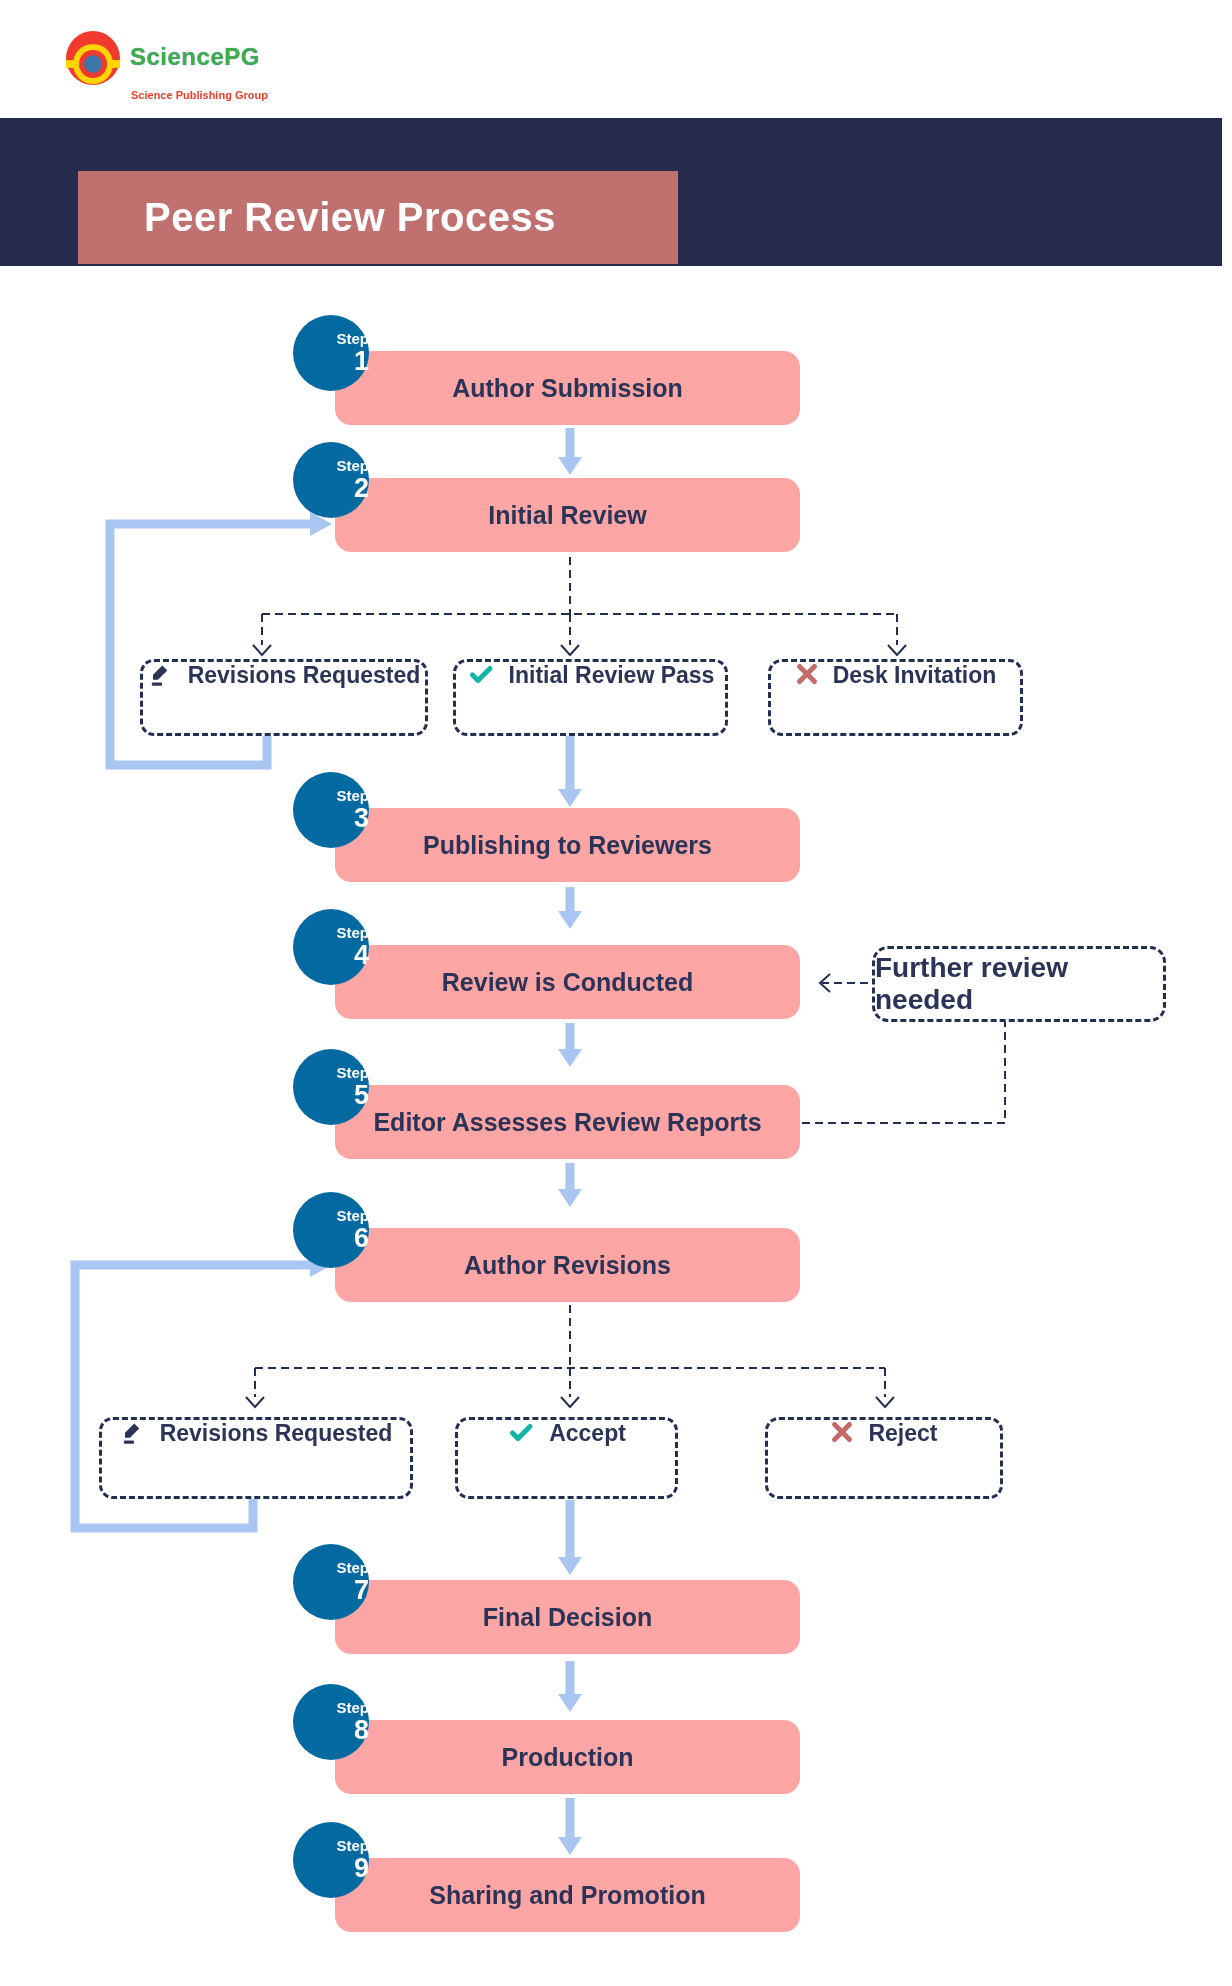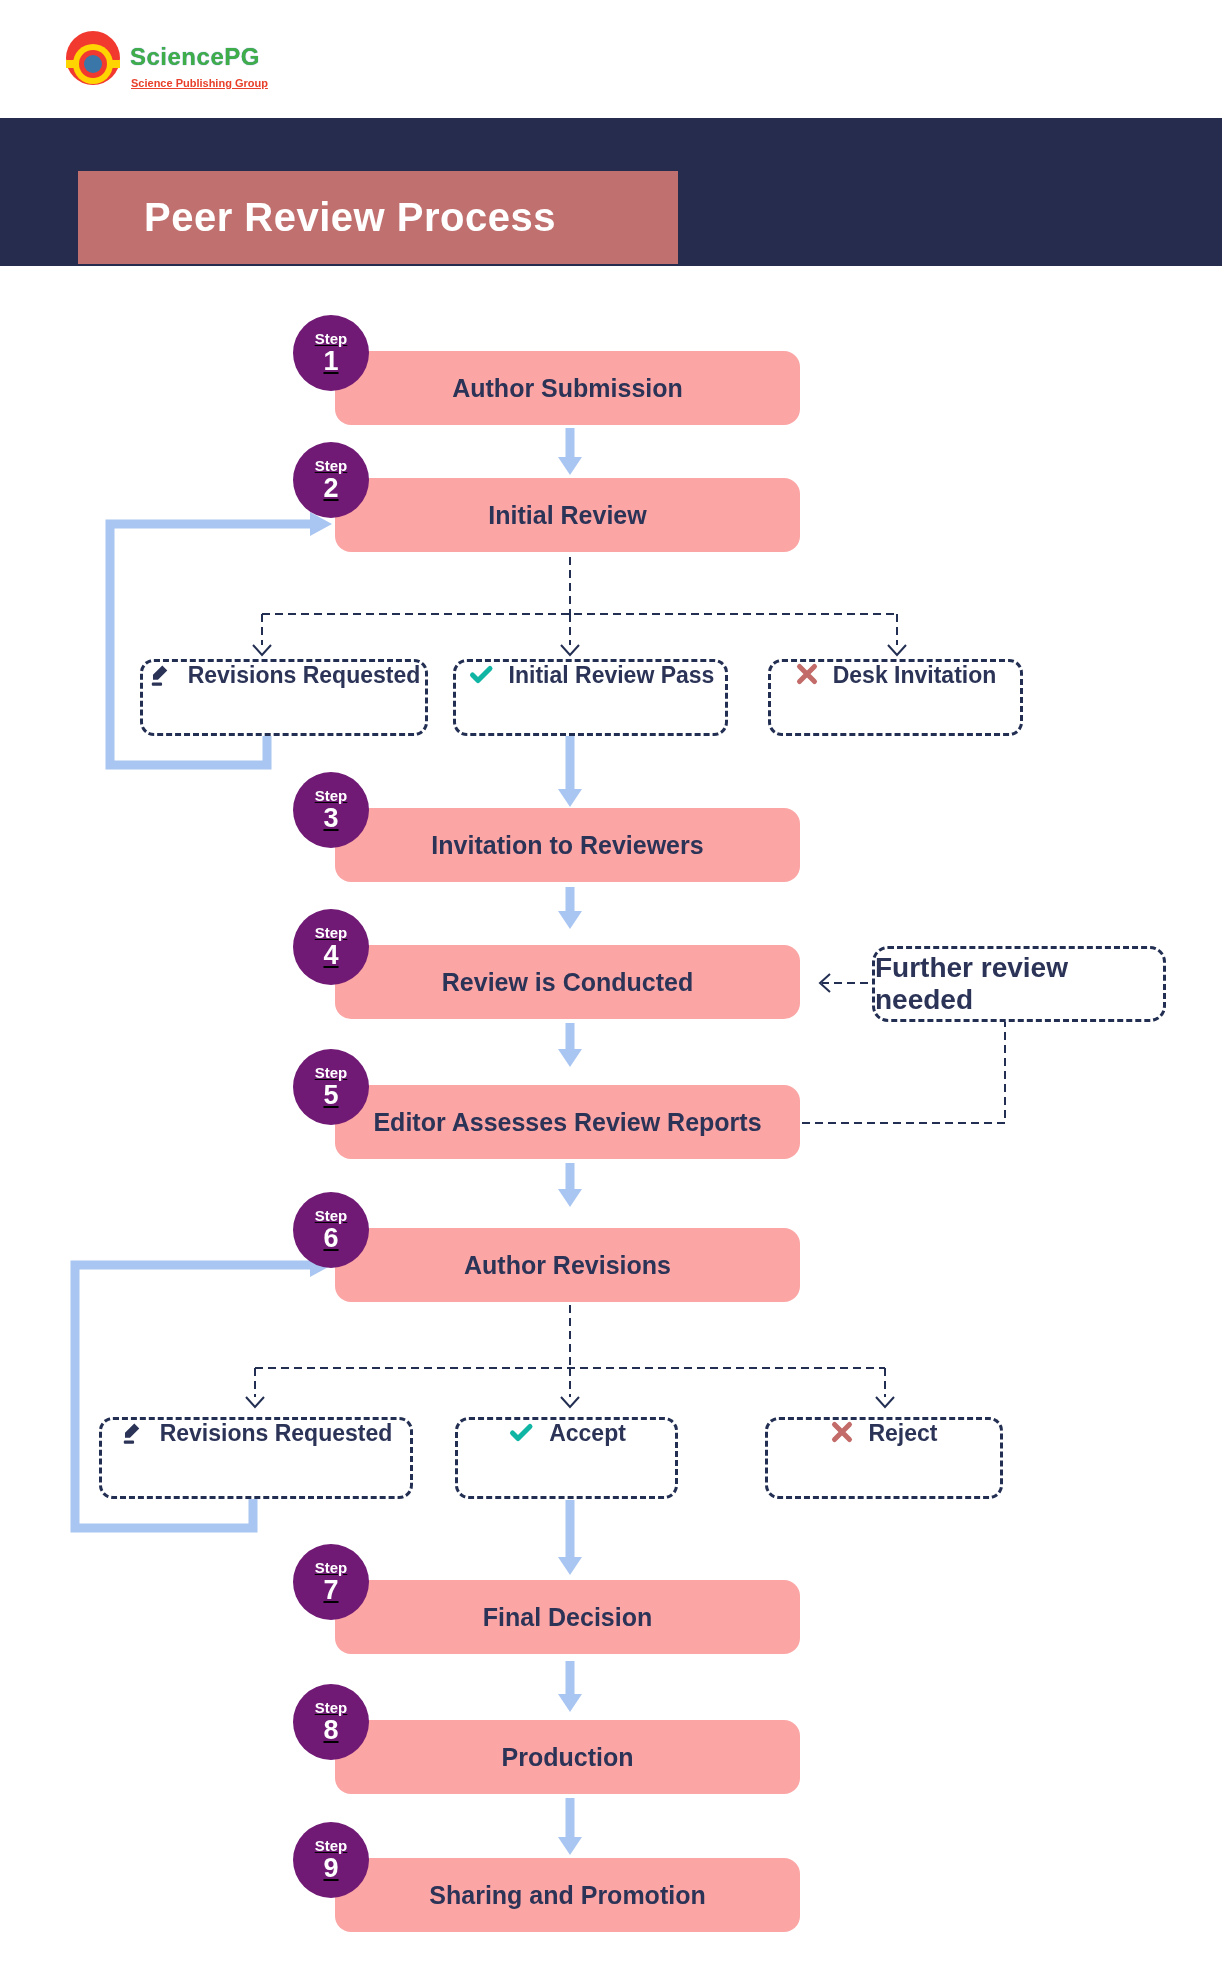--- a/index.html
+++ b/index.html
@@ -11,39 +11,39 @@
   .logo-icon{position:absolute;left:0;top:6px;width:54px;height:54px;border-radius:50%;
     background:#f2392f;display:flex;align-items:center;justify-content:center;}
   .logo-stripe{position:absolute;left:0;top:29px;width:54px;height:8px;background:#ffd400;}
   .logo-ring{position:absolute;left:7px;top:13px;width:40px;height:40px;border-radius:50%;
     background:#ffd400;display:flex;align-items:center;justify-content:center;}
   .logo-ring2{width:28px;height:28px;border-radius:50%;background:#f2392f;
     display:flex;align-items:center;justify-content:center;}
   .logo-core{width:18px;height:18px;border-radius:50%;background:#3a76a8;}
   .logo-name{position:absolute;left:64px;top:18px;font-size:24px;font-weight:bold;
     color:#3fae49;letter-spacing:.5px;text-shadow:0 0 1px #3a6fb5;}
-  .logo-tag{position:absolute;left:65px;top:52px;font-size:11px;font-weight:bold;color:#e8402a;text-decoration:underline;}
+  .logo-tag{position:absolute;left:65px;top:64px;font-size:11px;font-weight:bold;color:#e8402a;}
 
   
   .band{position:absolute;left:0;top:105px;width:1232px;height:148px;background:#252c4d;}
   .title-box{position:absolute;left:78px;top:53px;width:572px;height:93px;background:#c0716f;
     display:flex;align-items:center;padding-left:28px;}
   .title-text{color:#ffffff;font-size:40px;font-weight:bold;padding-left:38px;letter-spacing:.5px;}
 
   
   #wires{position:absolute;left:0;top:0;width:1232px;height:1986px;z-index:1;}
 
   
   .flow-box{position:absolute;left:335px;width:465px;height:74px;background:#fca5a5;
     border-radius:16px;display:flex;align-items:center;justify-content:center;z-index:2;}
   .flow-box span{color:#2b3357;font-size:25px;font-weight:bold;}
 
   .step-circle{position:absolute;left:293px;width:76px;height:76px;border-radius:50%;
-    background:#701a75;z-index:3;display:flex;flex-direction:column;align-items:center;
-    justify-content:center;line-height:1.05;text-decoration:underline;}
+    background:#0369a1;z-index:3;display:flex;flex-direction:column;align-items:flex-end;
+    justify-content:center;line-height:1.05;}
   .step-circle .w{color:#ffffff;font-size:15px;font-weight:bold;}
   .step-circle .n{color:#ffffff;font-size:27px;font-weight:bold;}
 
   
   .out-box{position:absolute;background:#ffffff;border:3px dashed #222e52;border-radius:14px;
     display:flex;align-items:flex-start;justify-content:center;gap:14px;z-index:2;}
   .out-box span{color:#2b3357;font-size:23px;font-weight:bold;}
   .note-box{position:absolute;left:872px;top:933px;width:288px;height:70px;background:#ffffff;
     border:3px dashed #222e52;border-radius:16px;display:flex;align-items:center;
     justify-content:center;z-index:2;}
@@ -174,21 +174,21 @@
   <div class="out-box" style="left:768px;top:646px;width:249px;height:71px">
     <span class="oicon">
       <svg width="24" height="24" viewBox="0 0 24 24">
           <path d="M4.5 4.5l15 15M19.5 4.5l-15 15" stroke="#c26b68" stroke-width="5" stroke-linecap="round"></path>
         </svg>
       </span>
     <span>Desk Invitation</span>
     </div>
 
   <div class="flow-box" style="top:795px">
-    <span>Invitation to Reviewers</span>
+    <span>Publishing to Reviewers</span>
     </div>
   <div class="step-circle" style="top:759px">
     <span class="w">Step</span>
     <span class="n">3</span>
     </div>
 
   <div class="flow-box" style="top:932px">
     <span>Review is Conducted</span>
     </div>
   <div class="step-circle" style="top:896px">

